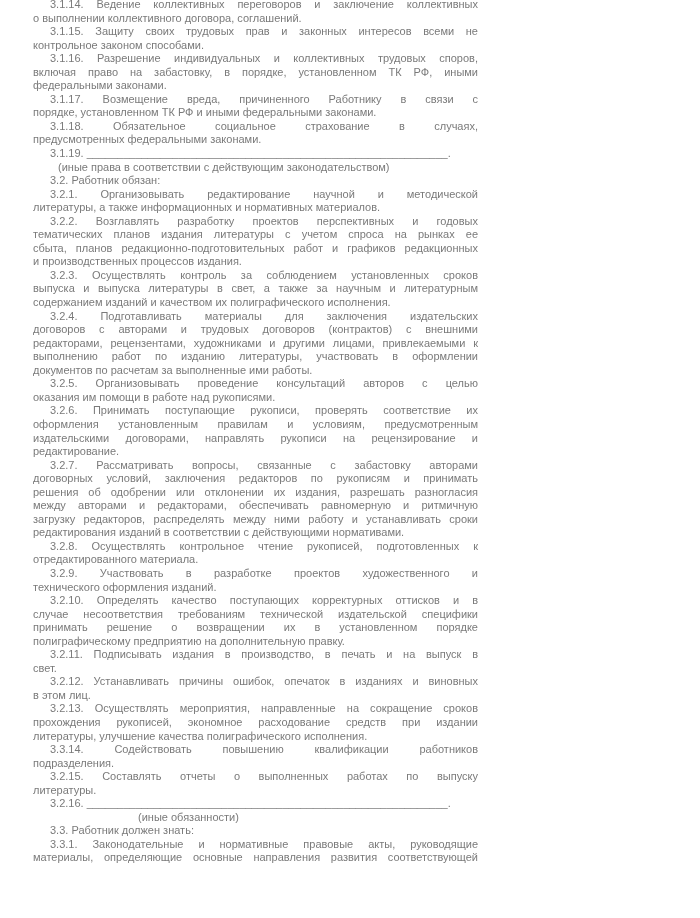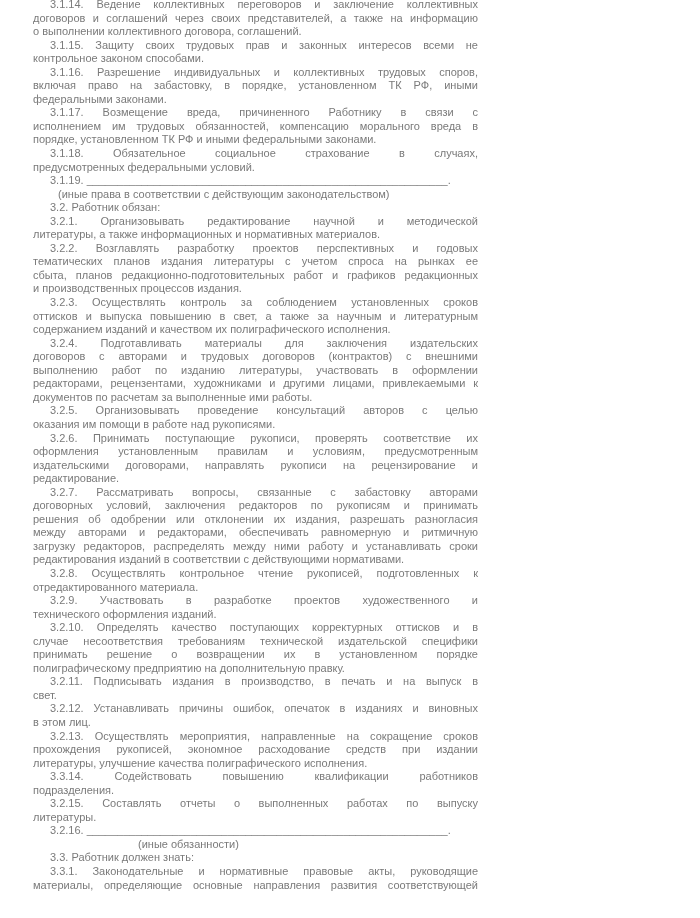--- a/index.html
+++ b/index.html
@@ -8,48 +8,46 @@
   .ln { font-family:"Liberation Sans", sans-serif; font-size:11px; line-height:13.55px; color:#7a7a7a; white-space:nowrap; height:13.55px; text-align:justify; text-align-last:justify; overflow:visible; }
   .ln.last { text-align-last:left; }
   .ln.ind { padding-left:17px; }
   .ln.center { text-align:left; text-align-last:left; }
 </style>
 </head>
 <body>
 
 <div class="page" id="page">
     <div class="ln ind">3.1.14. Ведение коллективных переговоров и заключение коллективных</div>
-    <div class="ln ">договоров и соглашений через своих представителей, а также на информацию</div>
     <div class="ln last">о выполнении коллективного договора, соглашений.</div>
     <div class="ln ind">3.1.15. Защиту своих трудовых прав и законных интересов всеми не</div>
     <div class="ln last">контрольное законом способами.</div>
     <div class="ln ind">3.1.16. Разрешение индивидуальных и коллективных трудовых споров,</div>
     <div class="ln ">включая право на забастовку, в порядке, установленном ТК РФ, иными</div>
     <div class="ln last">федеральными законами.</div>
     <div class="ln ind">3.1.17. Возмещение вреда, причиненного Работнику в связи с</div>
-    <div class="ln ">исполнением им трудовых обязанностей, компенсацию морального вреда в</div>
     <div class="ln last">порядке, установленном ТК РФ и иными федеральными законами.</div>
     <div class="ln ind">3.1.18. Обязательное социальное страхование в случаях,</div>
-    <div class="ln last">предусмотренных федеральными условий.</div>
+    <div class="ln last">предусмотренных федеральными законами.</div>
     <div class="ln ind last">3.1.19. ___________________________________________________________.</div>
     <div class="ln center" style="padding-left: 25px;">(иные права в соответствии с действующим законодательством)</div>
     <div class="ln ind last">3.2. Работник обязан:</div>
     <div class="ln ind">3.2.1. Организовывать редактирование научной и методической</div>
     <div class="ln last">литературы, а также информационных и нормативных материалов.</div>
     <div class="ln ind">3.2.2. Возглавлять разработку проектов перспективных и годовых</div>
     <div class="ln ">тематических планов издания литературы с учетом спроса на рынках ее</div>
     <div class="ln ">сбыта, планов редакционно-подготовительных работ и графиков редакционных</div>
     <div class="ln last">и производственных процессов издания.</div>
     <div class="ln ind">3.2.3. Осуществлять контроль за соблюдением установленных сроков</div>
-    <div class="ln ">оттисков и выпуска повышению в свет, а также за научным и литературным</div>
+    <div class="ln ">выпуска и выпуска литературы в свет, а также за научным и литературным</div>
     <div class="ln last">содержанием изданий и качеством их полиграфического исполнения.</div>
     <div class="ln ind">3.2.4. Подготавливать материалы для заключения издательских</div>
     <div class="ln ">договоров с авторами и трудовых договоров (контрактов) с внешними</div>
+    <div class="ln ">редакторами, рецензентами, художниками и другими лицами, привлекаемыми к</div>
     <div class="ln ">выполнению работ по изданию литературы, участвовать в оформлении</div>
-    <div class="ln ">редакторами, рецензентами, художниками и другими лицами, привлекаемыми к</div>
     <div class="ln last">документов по расчетам за выполненные ими работы.</div>
     <div class="ln ind">3.2.5. Организовывать проведение консультаций авторов с целью</div>
     <div class="ln last">оказания им помощи в работе над рукописями.</div>
     <div class="ln ind">3.2.6. Принимать поступающие рукописи, проверять соответствие их</div>
     <div class="ln ">оформления установленным правилам и условиям, предусмотренным</div>
     <div class="ln ">издательскими договорами, направлять рукописи на рецензирование и</div>
     <div class="ln last">редактирование.</div>
     <div class="ln ind">3.2.7. Рассматривать вопросы, связанные с забастовку авторами</div>
     <div class="ln ">договорных условий, заключения редакторов по рукописям и принимать</div>
     <div class="ln ">решения об одобрении или отклонении их издания, разрешать разногласия</div>

